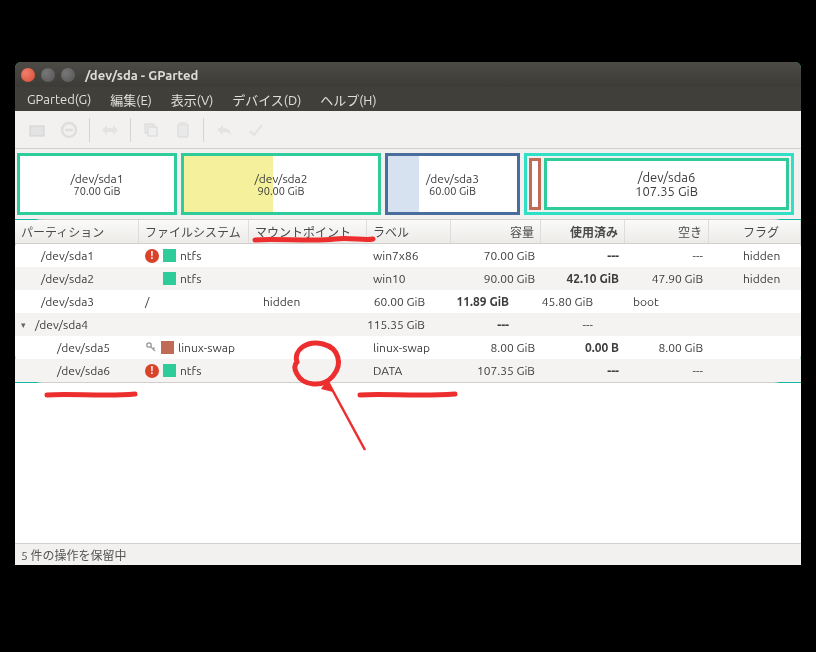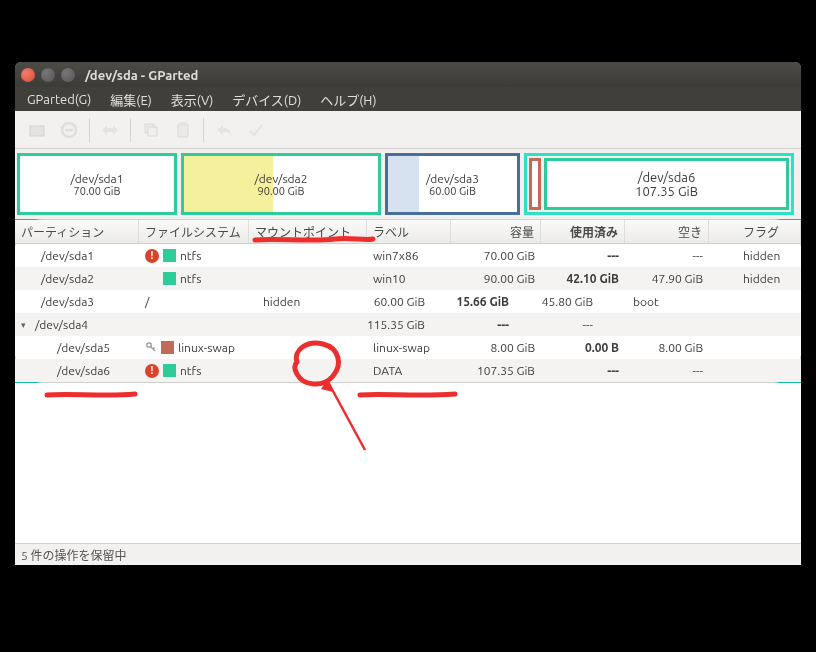--- a/index.html
+++ b/index.html
@@ -269,21 +269,21 @@
           <div class="td col-flag">hidden</div>
         </div>
         <div class="trow">
           <div class="td col-part">
             <span class="expander"></span>
             <span style="padding-left: 6px;">/dev/sda3</span>
           </div>
           <div class="td col-mount">/</div>
           <div class="td col-label">hidden</div>
           <div class="td col-size">60.00 GiB</div>
-          <div class="td col-used">15.66 GiB</div>
+          <div class="td col-used">11.89 GiB</div>
           <div class="td col-free">45.80 GiB</div>
           <div class="td col-flag">boot</div>
         </div>
         <div class="trow">
           <div class="td col-part">
             <span class="expander">▾</span>
             <span>/dev/sda4</span>
           </div>
           <div class="td col-mount"></div>
           <div class="td col-label"></div>

